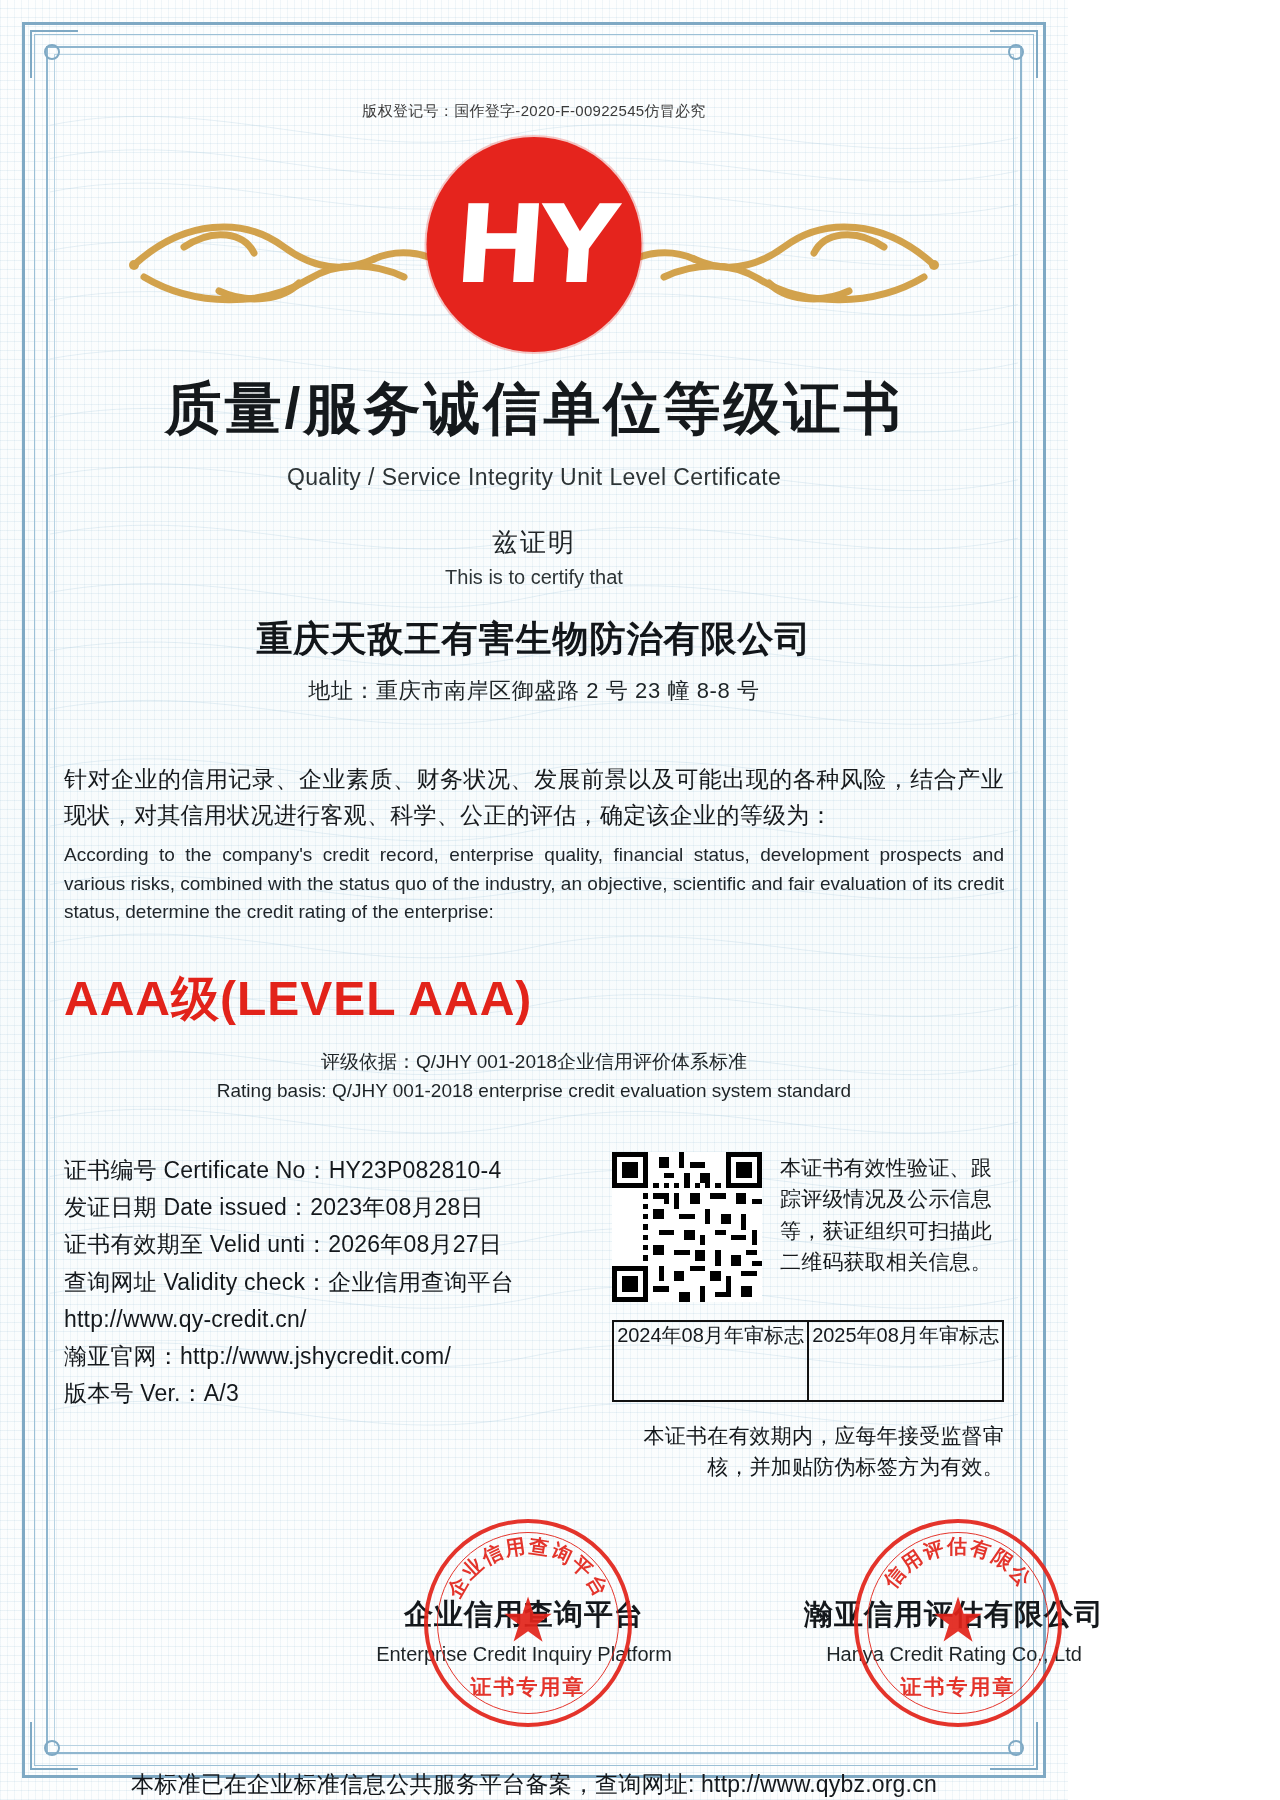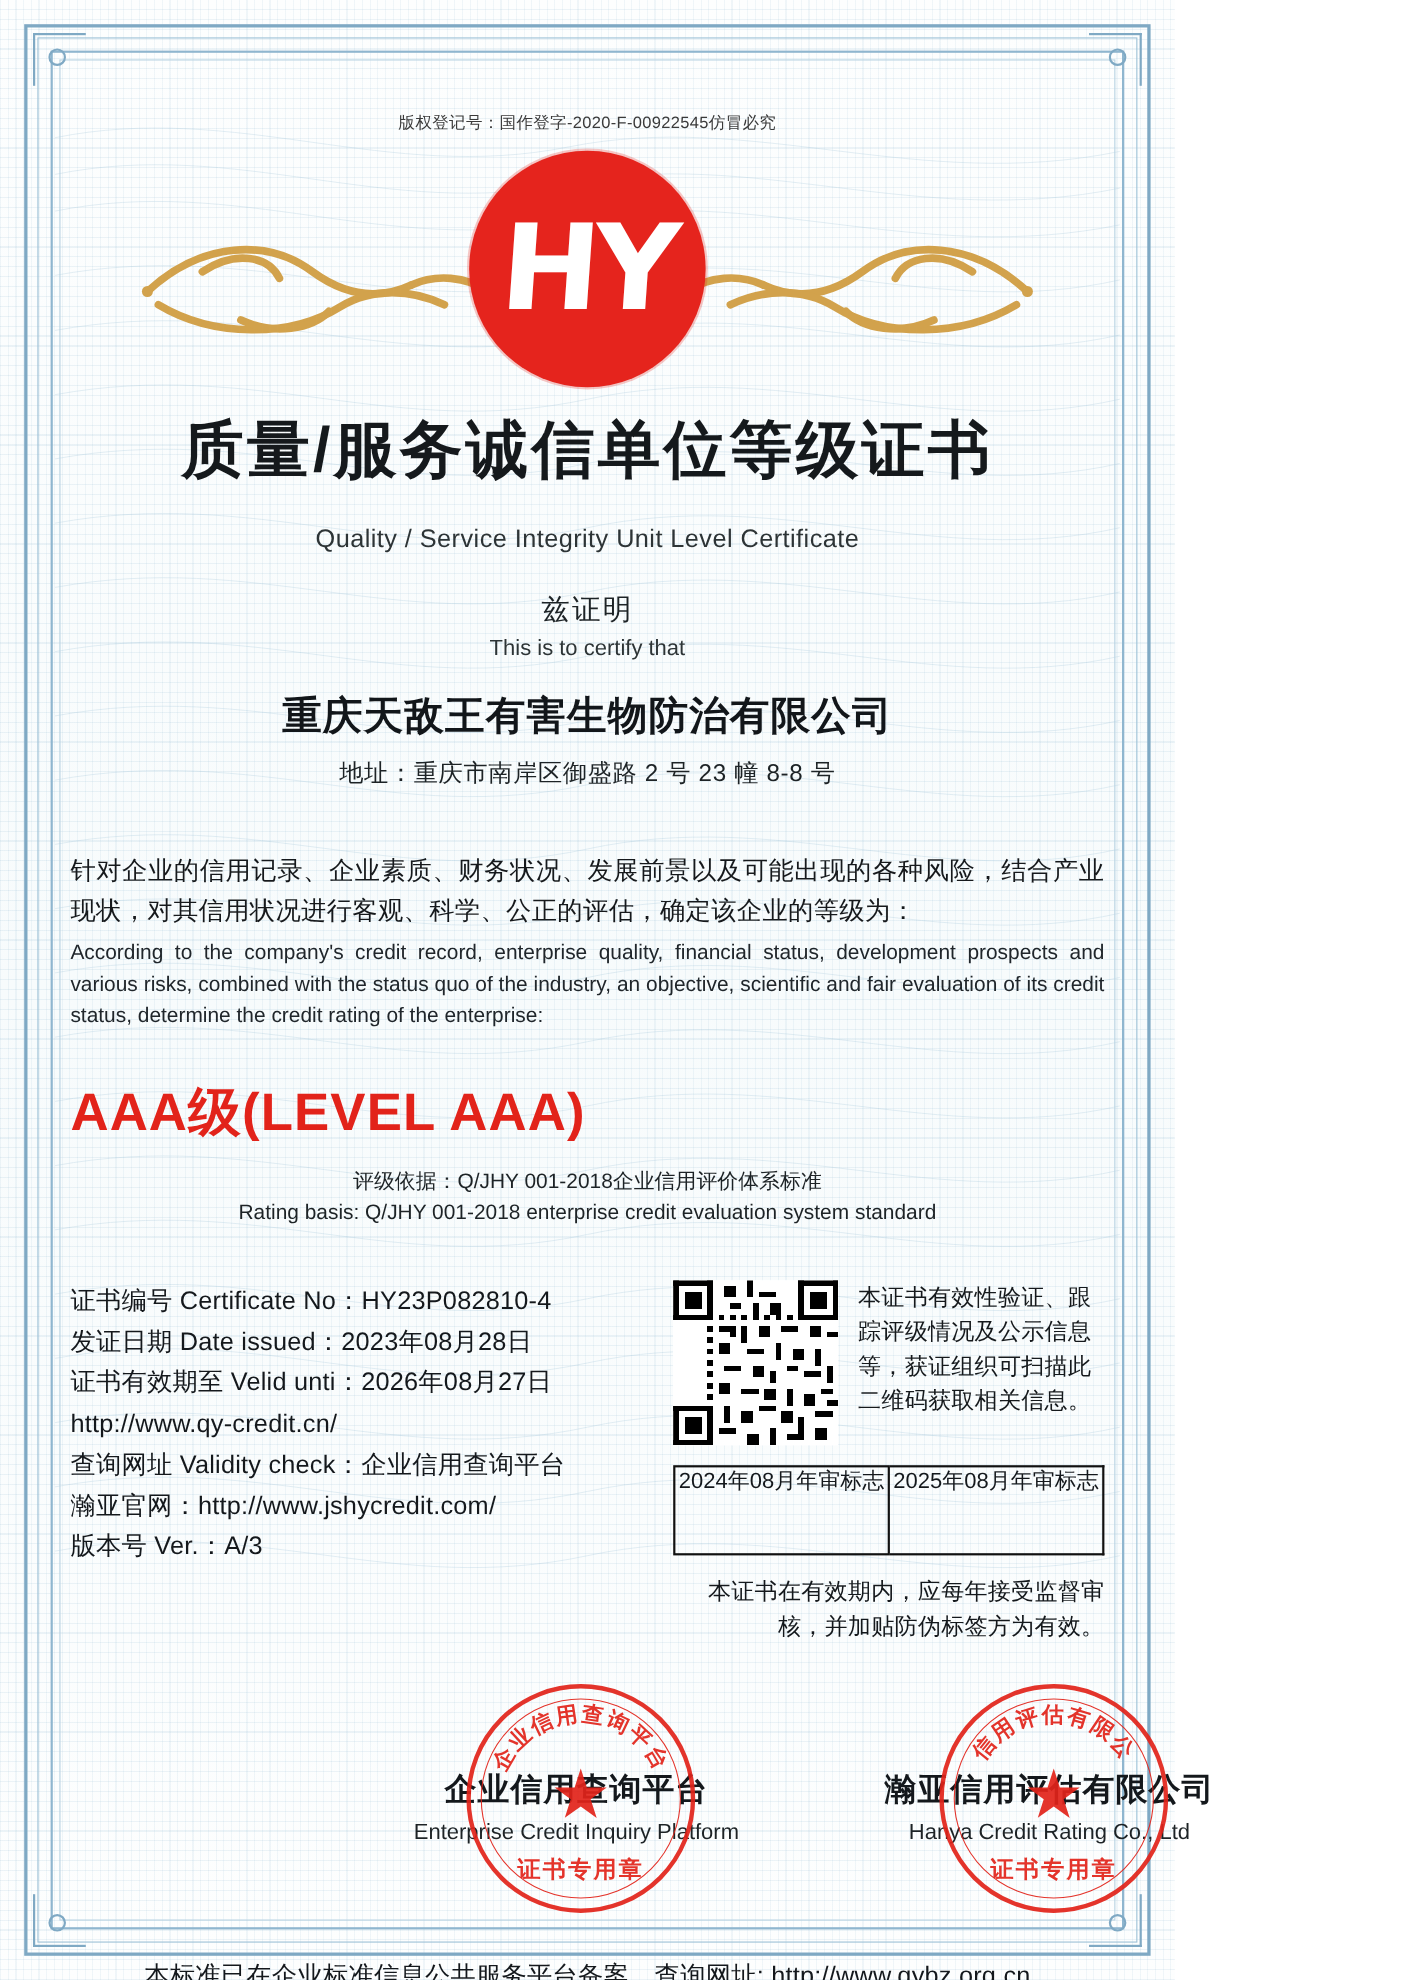--- a/index.html
+++ b/index.html
@@ -79,21 +79,21 @@
 
   .title-cn{
     text-align:center;
     font-size:57px;font-weight:700;color:#15191c;
     letter-spacing:3px;
     margin-top:-6px;
   }
   .title-en{
     text-align:center;
     font-size:23px;color:#2d3436;
-    margin-top:28px;letter-spacing:.4px;
+    margin-top:16px;letter-spacing:.4px;
   }
   .certify-cn{
     text-align:center;font-size:26px;color:#1d2326;margin-top:34px;letter-spacing:2px;
   }
   .certify-en{
     text-align:center;font-size:20px;color:#2d3436;margin-top:6px;
   }
   .company{
     text-align:center;font-size:36px;font-weight:700;color:#12161a;
     margin-top:26px;letter-spacing:1px;
@@ -279,22 +279,22 @@
     <div class="level">AAA级(LEVEL AAA)</div>
     <div class="basis-cn">评级依据：Q/JHY 001-2018企业信用评价体系标准</div>
     <div class="basis-en">Rating basis: Q/JHY 001-2018 enterprise credit evaluation system standard</div>
 
     <div class="info-row">
 
       <div class="info-left">
         <div class="line">证书编号 Certificate No：HY23P082810-4</div>
         <div class="line">发证日期 Date issued：2023年08月28日</div>
         <div class="line">证书有效期至 Velid unti：2026年08月27日</div>
+        <div class="line">查询网址 Validity check：企业信用查询平台</div>
         <div class="line">http://www.qy-credit.cn/</div>
-        <div class="line">查询网址 Validity check：企业信用查询平台</div>
         <div class="line">瀚亚官网：http://www.jshycredit.com/</div>
         <div class="line">版本号 Ver.：A/3</div>
       </div>
 
       <div class="info-right">
         <div class="qr-wrap">
           <svg class="qr" viewBox="0 0 29 29" shape-rendering="crispEdges">
             <rect width="29" height="29" fill="#ffffff"></rect>
             <g fill="#000000">
 

